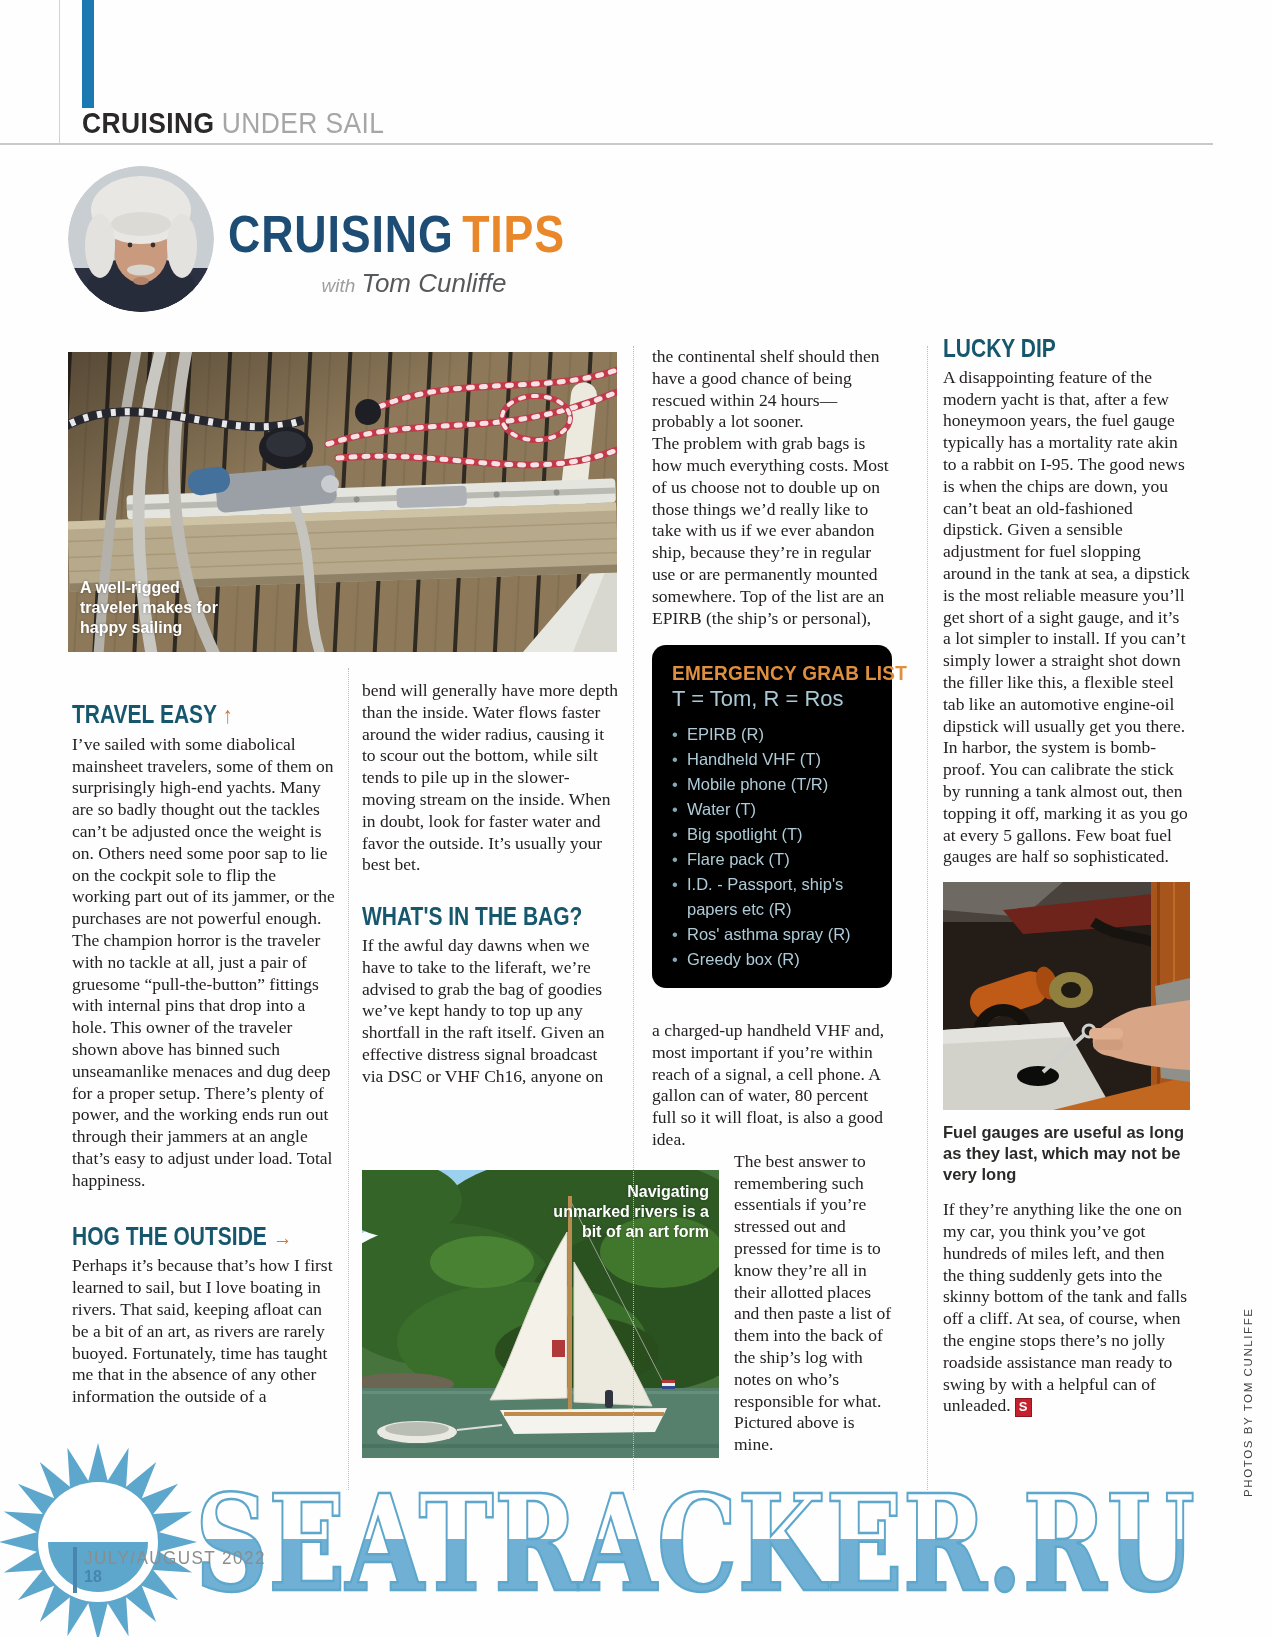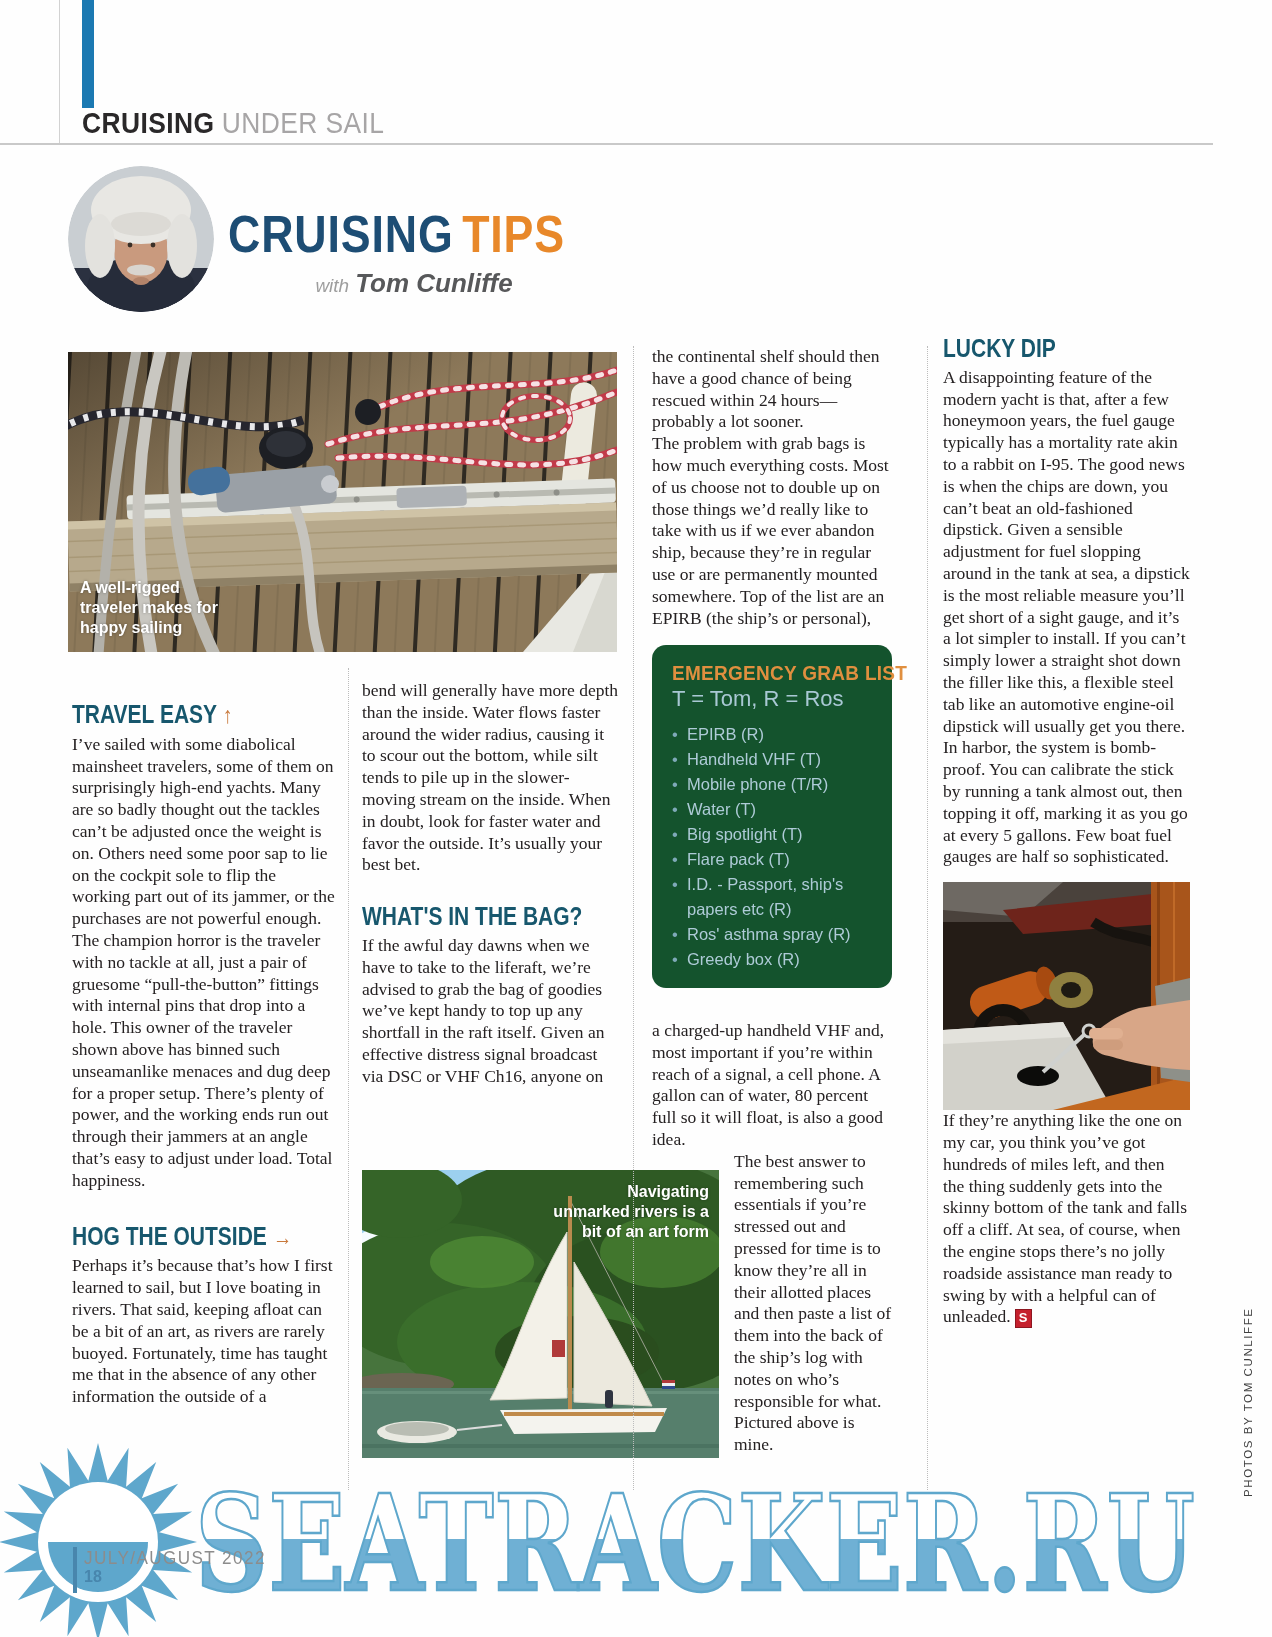--- a/index.html
+++ b/index.html
@@ -17,38 +17,38 @@
   .header-rule{left:0;top:143px;width:1213px;height:2px;background:#c9c9c9;}
 
   
   .portrait{left:68px;top:166px;width:146px;height:146px;border-radius:50%;overflow:hidden;}
   .masthead-title{left:228px;top:204px;font-family:"Liberation Sans",sans-serif;font-weight:700;
                   font-size:52px;white-space:nowrap;transform:scaleX(0.86);transform-origin:0 50%;
                   letter-spacing:1px;color:#1d4d74;}
   .masthead-title .accent{color:#e8882a;margin-left:10px;}
   .byline{left:228px;top:268px;width:372px;text-align:center;font-style:italic;white-space:nowrap;}
   .byline .with{font-family:"Liberation Sans",sans-serif;font-size:19px;color:#9e9e9e;}
-  .byline .authname{font-family:"Liberation Sans",sans-serif;font-size:26px;font-weight:700;color:#57585a;margin-left:6px;}
+  .byline .authname{font-family:"Liberation Sans",sans-serif;font-size:26px;font-weight:400;color:#57585a;margin-left:6px;}
 
   
   .photo{position:absolute;overflow:hidden;}
   .photo svg{position:absolute;left:0;top:0;width:100%;height:100%;}
   .photocap{position:absolute;font-family:"Liberation Sans",sans-serif;font-weight:700;color:#fff;
             font-size:16px;line-height:20px;text-shadow:0 0 3px rgba(0,0,0,.35);}
 
   
   .col{position:absolute;font-size:17.5px;line-height:21.8px;}
   .col p{margin:0;}
   .colhead{font-family:"Liberation Sans",sans-serif;font-weight:700;font-size:25px;color:#17576d;
            margin:0 0 7px 0;white-space:nowrap;transform:scaleX(0.84);transform-origin:0 60%;}
   .colhead .arrow{color:#c8793c;font-weight:400;font-size:23px;margin-left:7px;}
   .divider{position:absolute;width:0;border-left:1px dotted #bcbcbc;}
 
   
-  .grabbox{background:#14532d;border-radius:14px;padding:18px 18px 16px 20px;margin-top:16px;
+  .grabbox{background:#000000;border-radius:14px;padding:18px 18px 16px 20px;margin-top:16px;
            font-family:"Liberation Sans",sans-serif;}
   .grabbox .gtitle{color:#e08f3f;font-weight:700;font-size:20px;letter-spacing:0.3px;white-space:nowrap;
                    transform:scaleX(0.95);transform-origin:0 50%;}
   .grabbox .gkey{color:#a9c8d4;font-size:22px;margin-top:3px;margin-bottom:12px;}
   .grabbox ul{list-style:none;margin:0;padding:0;font-size:16.5px;line-height:25px;color:#aecbd7;}
   .grabbox li{padding-left:15px;position:relative;}
   .grabbox li::before{content:"•";position:absolute;left:0;color:#7fa9b8;}
 
   .fuelcap{font-family:"Liberation Sans",sans-serif;font-weight:700;font-size:16.5px;line-height:21px;
            color:#2b2a28;margin:12px 0 14px 0;}
@@ -278,20 +278,21 @@
         <rect x="208" y="0" width="39" height="228" fill="#a8551b"></rect>
         <rect x="214" y="0" width="3" height="228" fill="#8a4212"></rect>
         <rect x="230" y="0" width="2" height="228" fill="#c06a28"></rect>
         <polygon points="110,228 247,194 247,228" fill="#c2671f"></polygon>
         <polygon points="247,96 212,104 218,196 247,200" fill="#8e9089"></polygon>
         <path d="M247,118 L196,126 C176,132 158,144 152,152 C146,162 152,172 166,174 C186,180 210,186 247,188 Z" fill="#d8a687"></path>
         <rect x="146" y="146" width="34" height="11" rx="5" fill="#e0b091"></rect>
         <rect x="150" y="158" width="30" height="10" rx="5" fill="#cf9d7d"></rect>
       </svg>
     </div>
+    <div class="fuelcap">Fuel gauges are useful as long as they last, which may not be very long</div>
     <p><span>If they’re anything like the one on my car, you think you’ve got hundreds of miles left, and then the thing suddenly gets into the skinny bottom of the tank and falls off a cliff. At sea, of course, when the engine stops there’s no jolly roadside assistance man ready to swing by with a helpful can of unleaded.</span><span class="endmark">S</span></p>
   </div>
 
   <div class="abs photo-credit">PHOTOS BY TOM CUNLIFFE</div>
 
   <div class="abs issue-bar"></div>
   <div class="abs issue">JULY/AUGUST 2022</div>
   <div class="abs pagenum">18</div>
 
   <svg class="abs watermark" viewBox="0 0 1272 245">

